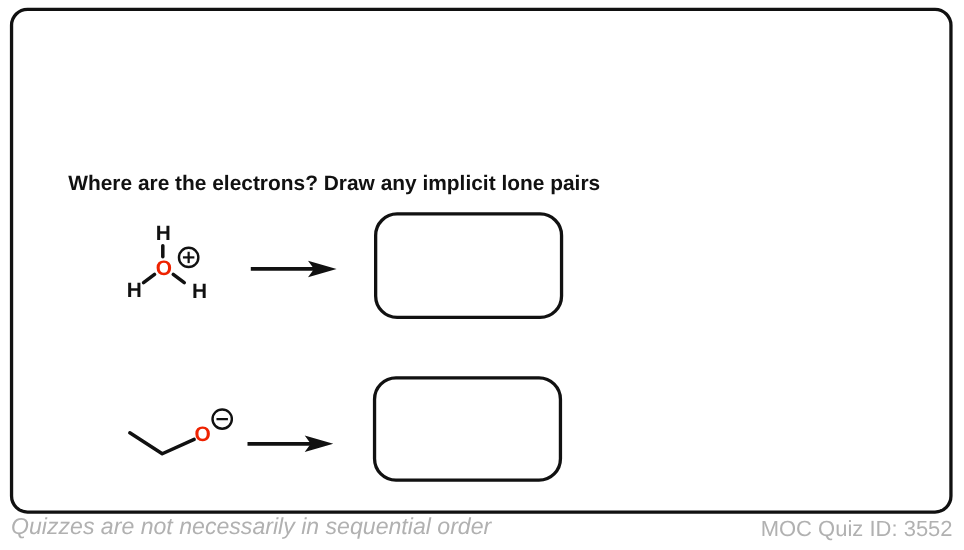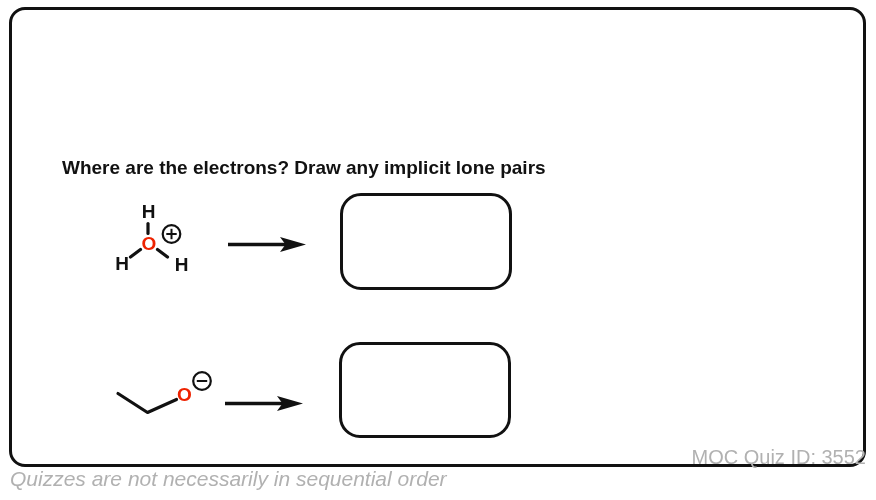--- a/index.html
+++ b/index.html
@@ -65,21 +65,21 @@
     position: absolute;
     left: 10px; top: 467px;
     font-size: 21px;
     font-style: italic;
     color: #b1b1b1;
     white-space: nowrap;
     text-align: right;
   }
   .footer-id {
     position: absolute;
-    right: 10px; top: 446px;
+    right: 10px; top: 470px;
     font-size: 20px;
     color: #b1b1b1;
     white-space: nowrap;
     margin-left: 36px;
   }
 </style>
 </head>
 <body>
 
 <div id="canvas">

